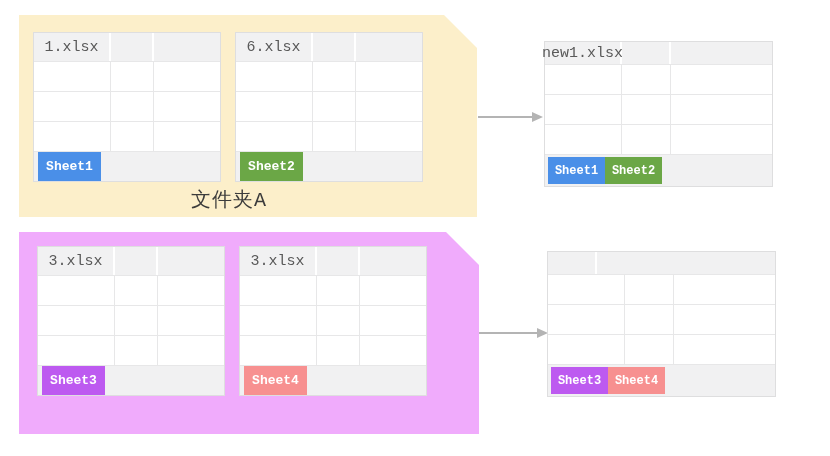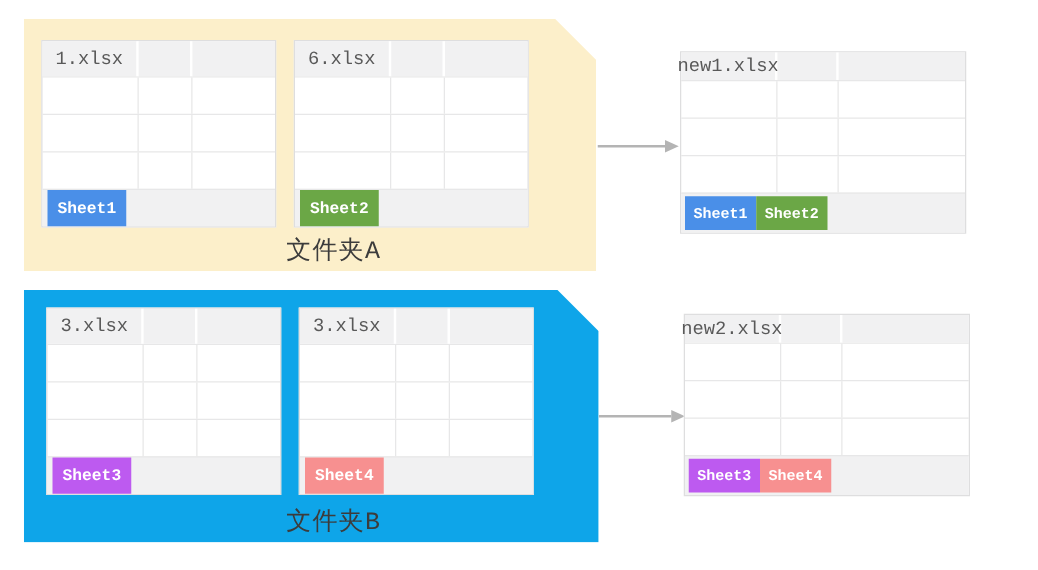--- a/index.html
+++ b/index.html
@@ -7,21 +7,21 @@
     position:relative;width:830px;height:456px;background:#ffffff;
     font-family:Liberation Mono, monospace;overflow:hidden;padding-left:46px;
   }
   
   .folder{
     position:absolute;
     clip-path:polygon(0 0, calc(100% - 33px) 0, 100% 33px, 100% 100%, 0 100%);
   }
   .folder-label{
     position:absolute;left:0;width:420px;bottom:4px;
-    text-align:center;font-size:20px;color:#3c3c3c;letter-spacing:1px;margin-left:38px;
+    text-align:center;font-size:20px;color:#3c3c3c;letter-spacing:1px;
   }
   
   .mini-table,.result-table{
     position:absolute;background:#fff;border:1px solid #dededf;
     box-sizing:border-box;
   }
   .mini-table{width:188px;}
   .result-table{width:229px;}
   .thead{display:flex;height:28px;}
   .result-table .thead{height:22px;}
@@ -136,21 +136,21 @@
       <div class="td rc1"></div>
       <div class="td rc2"></div>
       <div class="td rc3"></div>
     </div>
     <div class="tfoot">
       <div class="tab" style="background: rgb(74, 143, 232);">Sheet1</div>
       <div class="tab" style="background: rgb(107, 167, 70);">Sheet2</div>
     </div>
   </div>
 
-  <div class="folder" style="left: 19px; top: 232px; width: 460px; height: 202px; background: #0ea5e9;">
+  <div class="folder" style="left: 19px; top: 232px; width: 460px; height: 202px; background: #f0abfc;">
 
     <div class="mini-table" style="left:18px;top:14px">
       <div class="thead">
         <div class="th c1">3.xlsx</div>
         <div class="th c2"></div>
         <div class="th c3"></div>
       </div>
       <div class="trow">
         <div class="td c1"></div>
         <div class="td c2"></div>
@@ -190,31 +190,29 @@
       <div class="trow">
         <div class="td c1"></div>
         <div class="td c2"></div>
         <div class="td c3"></div>
       </div>
       <div class="tfoot">
         <div class="tab" style="background: rgb(247, 144, 144);">Sheet4</div>
       </div>
     </div>
 
-    <div class="folder-label">文件夹B</div>
   </div>
 
   <svg class="arrow" style="left:479px;top:326px" width="70" height="14">
     <line x1="0" y1="7" x2="58" y2="7" stroke-width="2" stroke="#b4b4b4"></line>
     <polygon points="58,2 69,7 58,12" fill="#b4b4b4"></polygon>
   </svg>
 
   <div class="result-table" style="left:547px;top:251px">
     <div class="thead">
-      <div class="th rc1">new2.xlsx</div>
       <div class="th rc2"></div>
       <div class="th rc3"></div>
     </div>
     <div class="trow">
       <div class="td rc1"></div>
       <div class="td rc2"></div>
       <div class="td rc3"></div>
     </div>
     <div class="trow">
       <div class="td rc1"></div>

